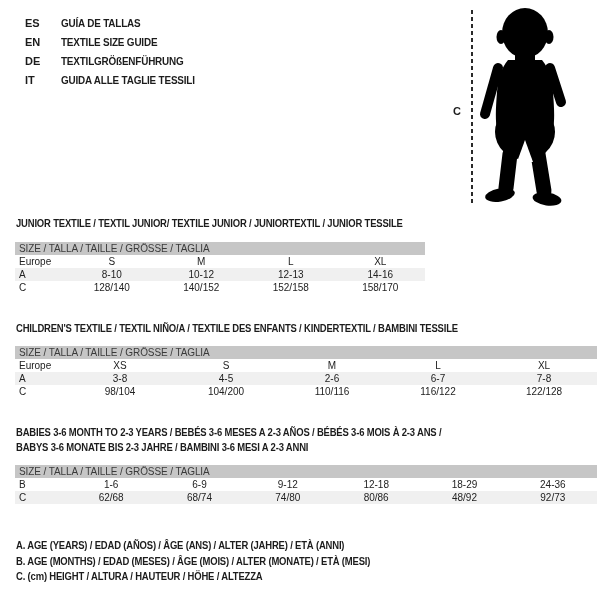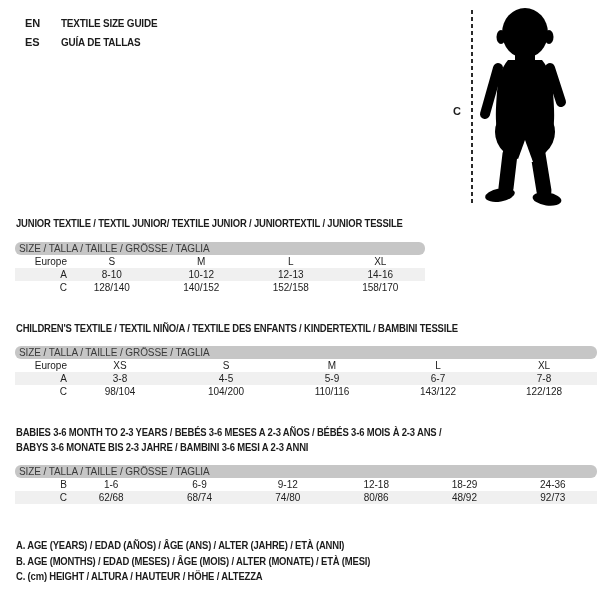--- a/index.html
+++ b/index.html
@@ -34,49 +34,57 @@
   #t3-title-1{top:426px;}
   #t3-title-2{top:441px;}
 
   
   .size-table{position:absolute;left:15px;}
   #table-0{top:242px;width:410px;}
   #table-1{top:346px;width:582px;}
   #table-2{top:465px;width:582px;}
   .tbar{
     height:13px;line-height:13px;background:var(--bar,#c6c6c6);color:#3a3a3a;
-    font-size:10px;padding-left:4px;letter-spacing:-.1px;white-space:nowrap;border-radius:6px;
+    font-size:10px;padding-left:4px;letter-spacing:-.1px;white-space:nowrap;
   }
   .trow{display:grid;height:13px;line-height:13px;font-size:10px;color:#222;}
   .trow.alt{background:var(--alt,#f0f0f0);}
-  .tlab{padding-left:4px;text-align:right;}
+  .tlab{padding-left:4px;text-align:left;}
   .tcell{text-align:center;}
 
   
   .legend-line{
     position:absolute;left:16px;font-size:11px;font-weight:bold;white-space:nowrap;
     letter-spacing:-.2px;transform:scaleX(.86);transform-origin:left center;line-height:14px;
   }
   #legend-0{top:538px;}
   #legend-1{top:554px;}
   #legend-2{top:569px;}
 </style>
 </head>
 <body>
 
 <div class="canvas">
 
   <div class="lang-list">
     <div class="lang-row">
+      <span class="lang-code">ES</span>
+      <span class="lang-title">GUÍA DE TALLAS</span>
+    </div>
+    <div class="lang-row">
       <span class="lang-code">EN</span>
       <span class="lang-title">TEXTILE SIZE GUIDE</span>
     </div>
     <div class="lang-row">
-      <span class="lang-code">ES</span>
-      <span class="lang-title">GUÍA DE TALLAS</span>
+      <span class="lang-code">DE</span>
+      <span class="lang-title">TEXTILGRÖßENFÜHRUNG</span>
+    </div>
+    <div class="lang-row">
+      <span class="lang-code">IT</span>
+      <span class="lang-title">GUIDA ALLE TAGLIE TESSILI</span>
     </div>
   </div>
 
   <div class="dash-line"></div>
   <div class="c-label">C</div>
   <svg class="baby-svg" viewBox="0 0 92 202" xmlns="http://www.w3.org/2000/svg">
     <g fill="#000">
 
       <line x1="21" y1="62" x2="8" y2="108" stroke="#000" stroke-width="10" stroke-linecap="round"></line>
       <line x1="73" y1="62" x2="84" y2="96" stroke="#000" stroke-width="10" stroke-linecap="round"></line>
@@ -134,30 +142,30 @@
         <div class="tcell">XS</div>
         <div class="tcell">S</div>
         <div class="tcell">M</div>
         <div class="tcell">L</div>
         <div class="tcell">XL</div>
       </div>
       <div class="trow alt" style="grid-template-columns: 52px repeat(5, 1fr);">
         <div class="tlab">A</div>
         <div class="tcell">3-8</div>
         <div class="tcell">4-5</div>
-        <div class="tcell">5-9</div>
+        <div class="tcell">2-6</div>
         <div class="tcell">6-7</div>
         <div class="tcell">7-8</div>
       </div>
       <div class="trow" style="grid-template-columns: 52px repeat(5, 1fr);">
         <div class="tlab">C</div>
         <div class="tcell">98/104</div>
         <div class="tcell">104/200</div>
         <div class="tcell">110/116</div>
-        <div class="tcell">143/122</div>
+        <div class="tcell">116/122</div>
         <div class="tcell">122/128</div>
       </div>
     </div>
 
   <div class="sec-title" id="t3-title-1">BABIES 3-6 MONTH TO 2-3 YEARS / BEBÉS 3-6 MESES A 2-3 AÑOS / BÉBÉS 3-6 MOIS À 2-3 ANS /</div>
   <div class="sec-title" id="t3-title-2">BABYS 3-6 MONATE BIS 2-3 JAHRE / BAMBINI 3-6 MESI A 2-3 ANNI</div>
   <div class="size-table" id="table-2">
       <div class="tbar">SIZE / TALLA / TAILLE / GRÖSSE / TAGLIA</div>
       <div class="trow" style="grid-template-columns: 52px repeat(6, 1fr);">
         <div class="tlab">B</div>

